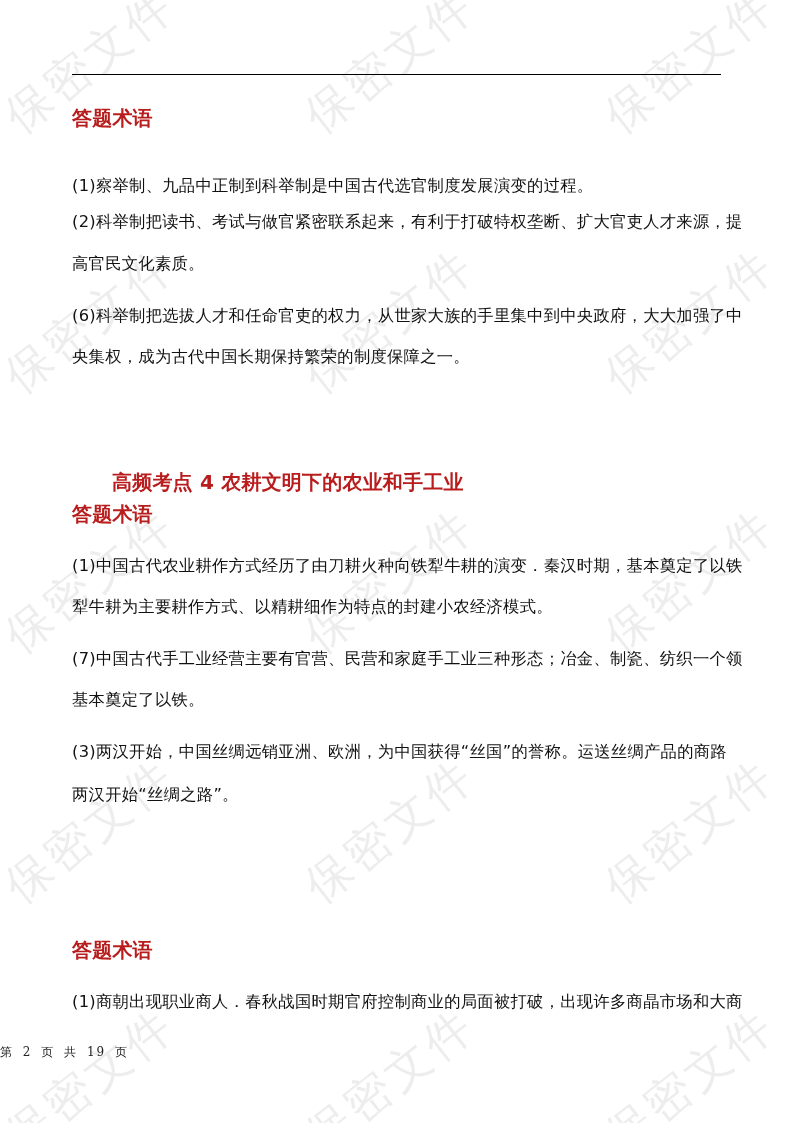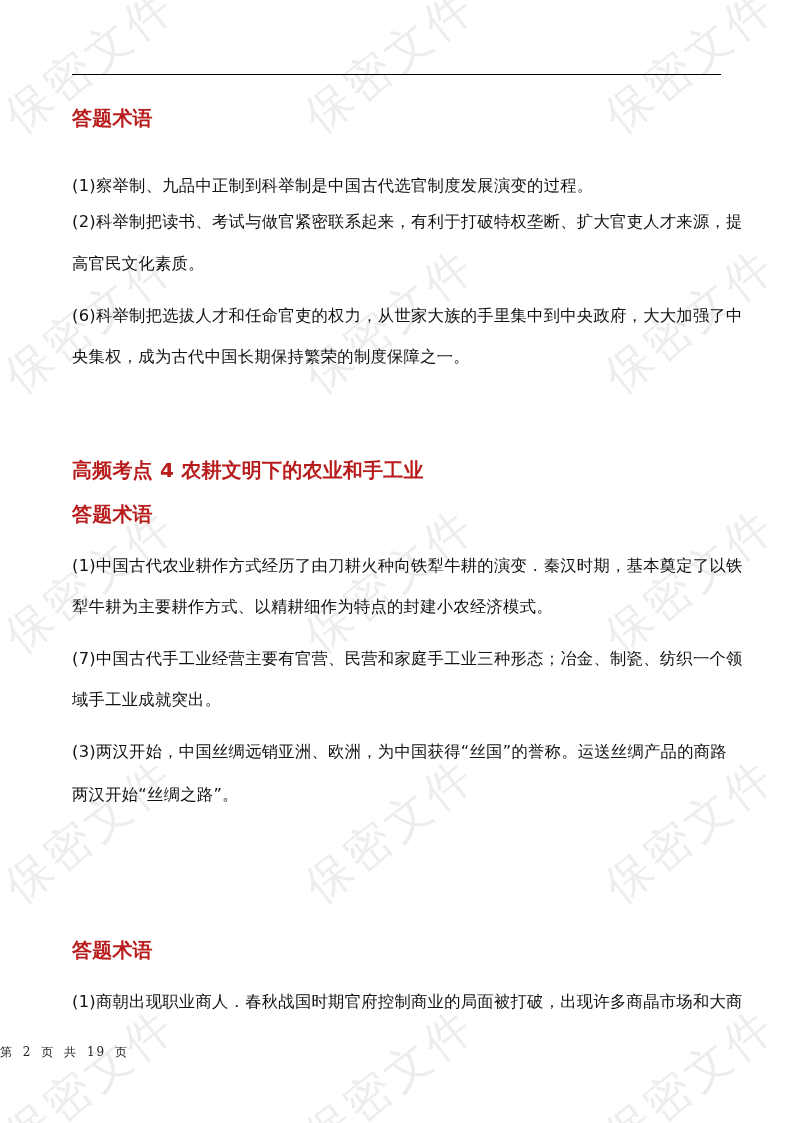--- a/index.html
+++ b/index.html
@@ -48,26 +48,26 @@
 
   <div class="header-rule"></div>
 
   <div class="line heading" style="top:108px;">答题术语</div>
   <div class="line" style="top:176px;">(1)察举制、九品中正制到科举制是中国古代选官制度发展演变的过程。</div>
   <div class="line" style="top:212px;">(2)科举制把读书、考试与做官紧密联系起来，有利于打破特权垄断、扩大官吏人才来源，提</div>
   <div class="line" style="top:254px;">高官民文化素质。</div>
   <div class="line" style="top:306px;">(6)科举制把选拔人才和任命官吏的权力，从世家大族的手里集中到中央政府，大大加强了中</div>
   <div class="line" style="top:347px;">央集权，成为古代中国长期保持繁荣的制度保障之一。</div>
 
-  <div class="line heading" style="top:460px;">高频考点 4  农耕文明下的农业和手工业</div>
+  <div class="line heading" style="top:472px;margin-left:40px;">高频考点 4  农耕文明下的农业和手工业</div>
   <div class="line heading" style="top:504px;">答题术语</div>
   <div class="line" style="top:556px;">(1)中国古代农业耕作方式经历了由刀耕火种向铁犁牛耕的演变．秦汉时期，基本奠定了以铁</div>
   <div class="line" style="top:597px;">犁牛耕为主要耕作方式、以精耕细作为特点的封建小农经济模式。</div>
   <div class="line" style="top:649px;">(7)中国古代手工业经营主要有官营、民营和家庭手工业三种形态；冶金、制瓷、纺织一个领</div>
-  <div class="line" style="top:690px;">域手工业成就突出。</div>
+  <div class="line" style="top:690px;">基本奠定了以铁。</div>
   <div class="line" style="top:742px;">(3)两汉开始，中国丝绸远销亚洲、欧洲，为中国获得“丝国”的誉称。运送丝绸产品的商路</div>
   <div class="line" style="top:785px;">两汉开始“丝绸之路”。</div>
 
   <div class="line heading" style="top:940px;">答题术语</div>
   <div class="line" style="top:992px;">(1)商朝出现职业商人．春秋战国时期官府控制商业的局面被打破，出现许多商晶市场和大商</div>
 
   <div class="footer">第 2 页 共 19 页</div>
 </div>
 
 </body></html>

